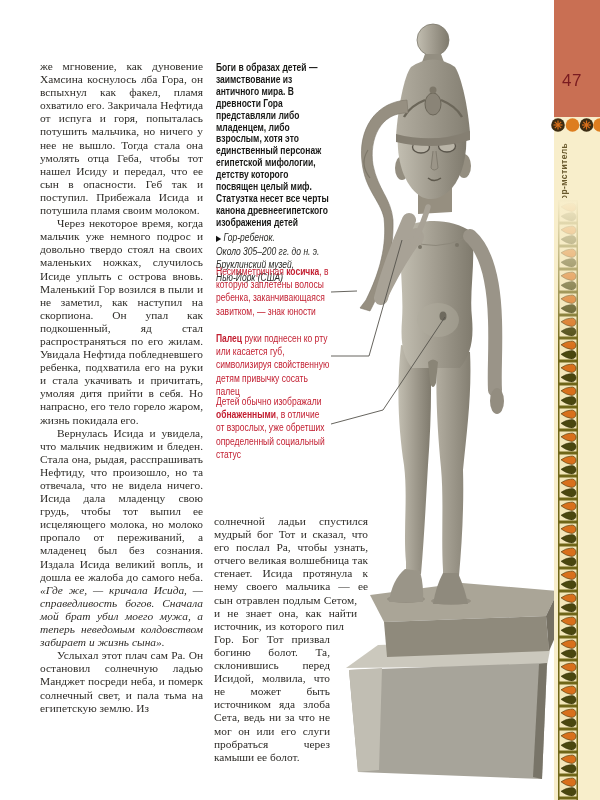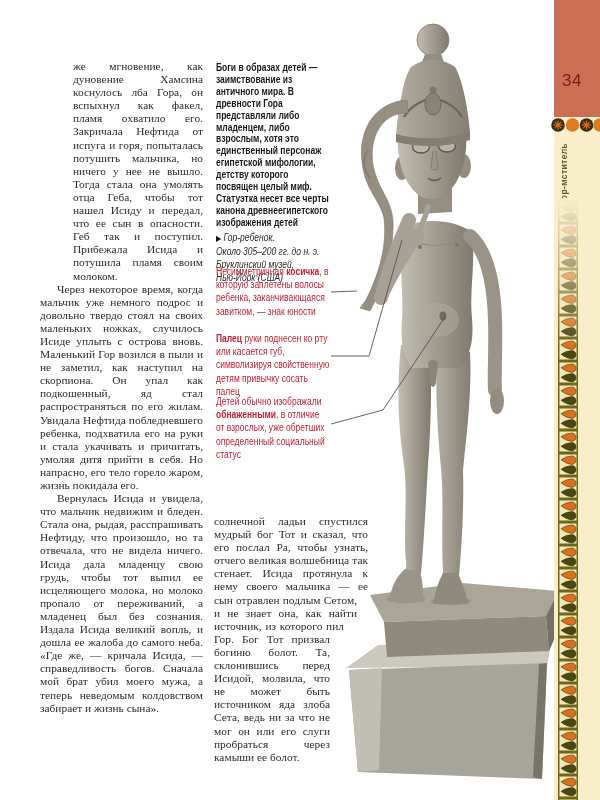--- a/index.html
+++ b/index.html
@@ -3,22 +3,22 @@
 <meta charset="utf-8">
 <style>
   html,body{margin:0;padding:0;background:#e8e8e8;}
   .page{position:relative;width:600px;height:800px;background:#ffffff;overflow:hidden;
         font-family:"Liberation Serif",serif;}
   
   .bodytext{font-family:"Liberation Serif",serif;font-size:11.4px;line-height:13.1px;
             color:#2e2c28;text-align:justify;}
   .leftcol{position:absolute;left:40px;top:60px;width:163px;}
   .leftcol p{margin:0;text-indent:17px;}
-  .leftcol p.first{text-indent:0;margin-left:33px;}
-  .ital{}
+  .leftcol p.first{text-indent:0;}
+  .ital{font-style:italic;}
   .contcol{position:absolute;left:214px;top:515px;width:156px;}
   .contcol .sp{float:right;}
   
   .caption{position:absolute;left:216px;top:62px;width:134px;transform:scaleX(0.85);
            transform-origin:left top;font-family:"Liberation Sans",sans-serif;
            font-size:10px;line-height:11.9px;color:#191917;}
   .caption .b{font-weight:bold;margin:0;}
   .credit{font-style:italic;font-weight:normal;line-height:13px;margin-top:2px;color:#2a2a26;}
   .credit .mark{font-style:normal;font-size:8px;color:#111;}
   
@@ -131,20 +131,21 @@
   <svg class="abs" style="left:0;top:0;width:600px;height:800px" viewBox="0 0 600 800">
     <polyline points="331,292 357,291" fill="none" stroke="#55524c" stroke-width="0.9"></polyline>
     <polyline points="331,356 369,356 402,240" fill="none" stroke="#55524c" stroke-width="0.9"></polyline>
     <polyline points="331,424 383,410 445,317" fill="none" stroke="#55524c" stroke-width="0.9"></polyline>
   </svg>
 
   <div class="leftcol bodytext">
     <p class="first">же мгновение, как дуновение Хамсина коснулось лба Гора, он вспыхнул как факел, пламя охватило его. Закричала Нефтида от испуга и горя, попыталась потушить мальчика, но ничего у нее не вышло. Тогда стала она умолять отца Геба, чтобы тот нашел Исиду и передал, что ее сын в опасности. Геб так и поступил. Прибежала Исида и потушила пламя своим молоком.</p>
     <p>Через некоторое время, когда мальчик уже немного подрос и довольно твердо стоял на своих маленьких ножках, случилось Исиде уплыть с острова вновь. Маленький Гор возился в пыли и не заметил, как наступил на скорпиона. Он упал как подкошенный, яд стал распространяться по его жилам. Увидала Нефтида побледневшего ребенка, подхватила его на руки и стала укачивать и причитать, умоляя дитя прийти в себя. Но напрасно, его тело горело жаром, жизнь покидала его.</p>
     <p><span>Вернулась Исида и увидела, что мальчик недвижим и бледен. Стала она, рыдая, расспрашивать Нефтиду, что произошло, но та отвечала, что не видела ничего. Исида дала младенцу свою грудь, чтобы тот выпил ее исцеляющего молока, но молоко пропало от переживаний, а младенец был без сознания. Издала Исида великий вопль, и дошла ее жалоба до самого неба. </span><span class="ital">«Где же, — кричала Исида, — справедливость богов. Сначала мой брат убил моего мужа, а теперь неведомым колдовством забирает и жизнь сына».</span></p>
+    <p>Услыхал этот плач сам Ра. Он остановил солнечную ладью Манджет посреди неба, и померк солнечный свет, и пала тьма на египетскую землю. Из</p>
   </div>
 
   <div class="caption">
     <p class="b">Боги в образах детей — заимствование из античного мира. В древности Гора представляли либо младенцем, либо взрослым, хотя это единственный персонаж египетской мифологии, детству которого посвящен целый миф. Статуэтка несет все черты канона древнеегипетского изображения детей</p>
     <div class="credit">
       <span class="mark">▶</span><span> Гор-ребенок.</span>
       <div>Около 305–200 гг. до н. э.</div>
       <div>Бруклинский музей,</div>
       <div>Нью-Йорк (США)</div>
     </div>
@@ -162,21 +163,21 @@
 
   <div class="contcol bodytext">
     <div class="sp" style="width:2px;height:91px"></div>
     <div class="sp" style="clear:right;width:13px;height:26px"></div>
     <div class="sp" style="clear:right;width:26px;height:13px"></div>
     <div class="sp" style="clear:right;width:40px;height:120px"></div>
     <span>солнечной ладьи спустился мудрый бог Тот и сказал, что его послал Ра, чтобы узнать, отчего великая волшебница так стенает. Исида протянула к нему своего мальчика — ее сын отравлен подлым Сетом, и не знает она, как найти источник, из которого пил Гор. Бог Тот призвал богиню болот. Та, склонившись перед Исидой, молвила, что не может быть источником яда злоба Сета, ведь ни за что не мог он или его слуги пробраться через камыши ее болот.</span>
   </div>
 
   <div class="numblock">
-    <div class="pagenum">34</div>
+    <div class="pagenum">47</div>
   </div>
   <div class="cream"></div>
 
   <svg class="abs" style="left:548px;top:115px;width:52px;height:20px" viewBox="0 0 52 20">
     <g>
       <circle cx="10" cy="10" r="6.8" fill="#3c2c12"></circle>
       <g stroke="#d8701c" stroke-width="1.2">
         <line x1="10" y1="5.5" x2="10" y2="14.5"></line>
           <line x1="5.5" y1="10" x2="14.5" y2="10"></line>
         <line x1="6.8" y1="6.8" x2="13.2" y2="13.2"></line>

